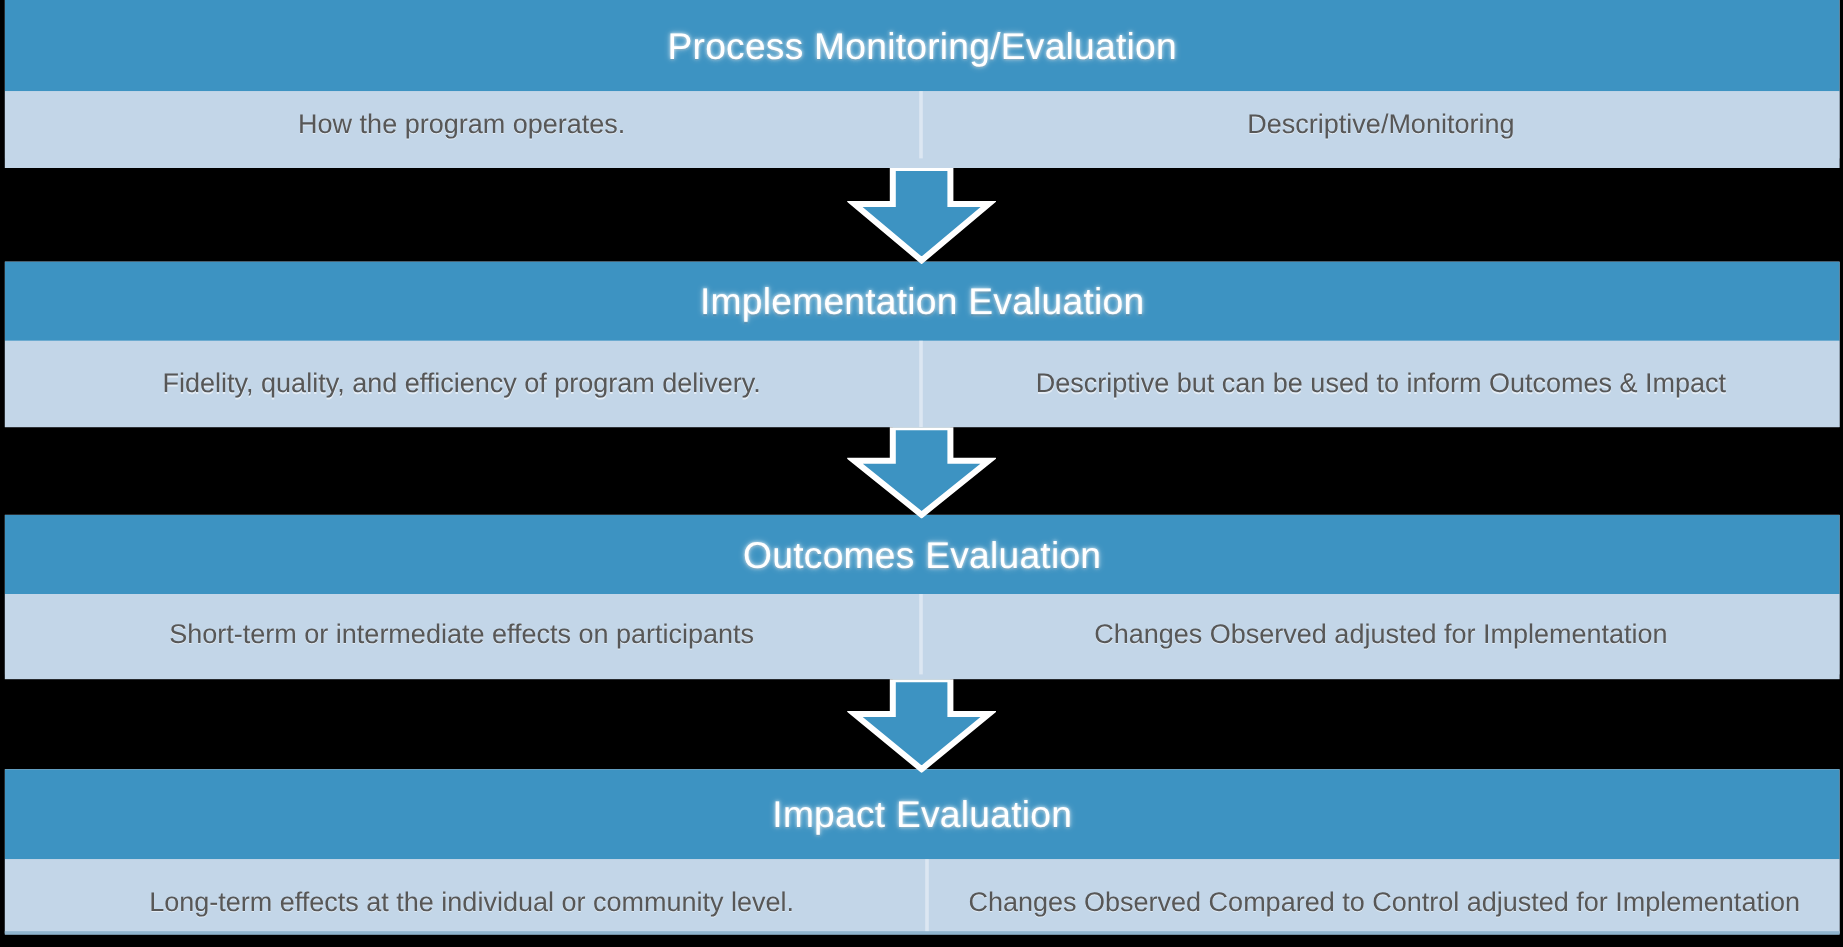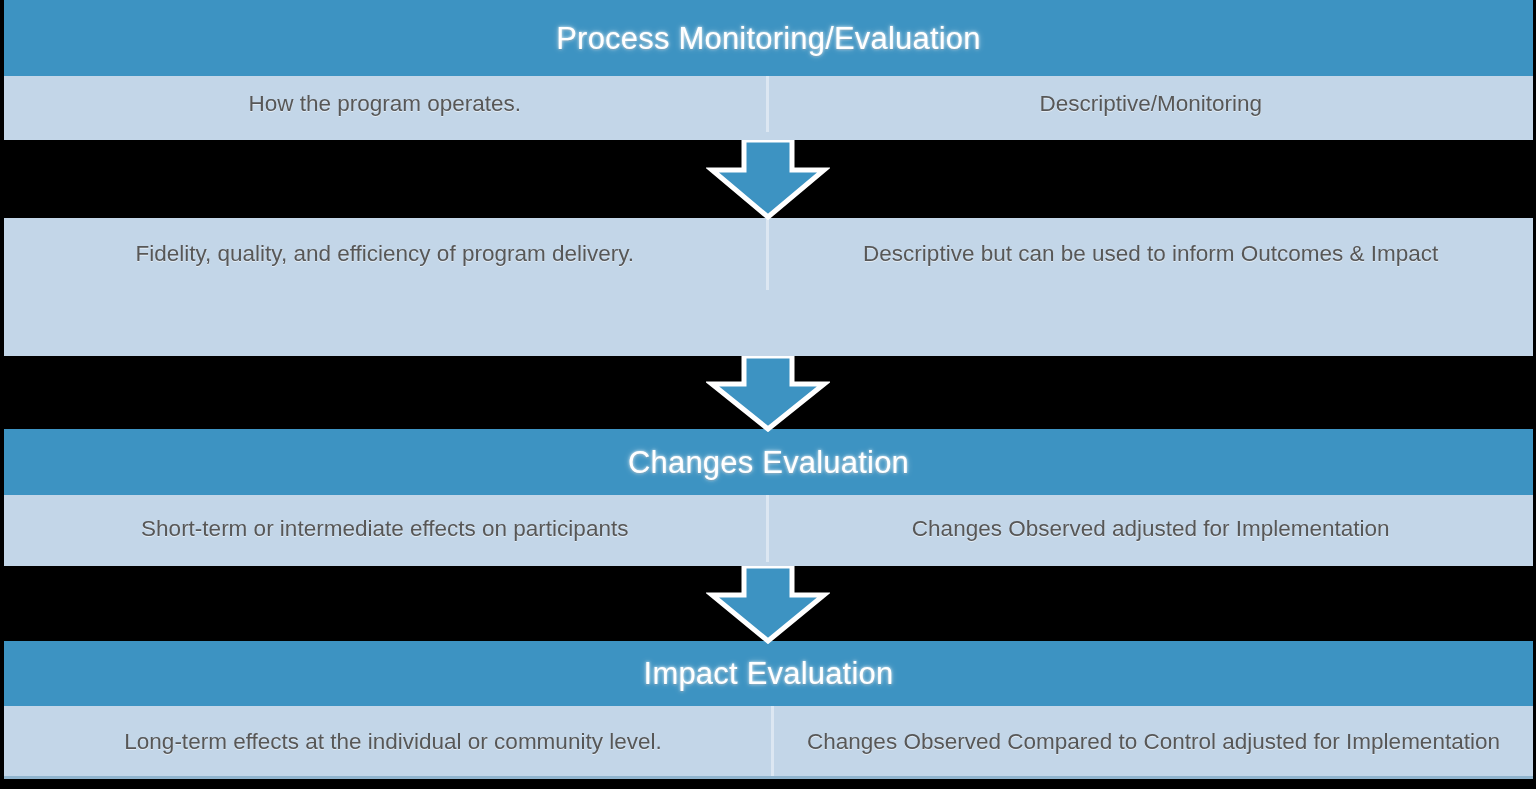--- a/index.html
+++ b/index.html
@@ -90,21 +90,21 @@
 
   #row2 { top: 218px; height: 138px; }
   #row2 .block-header { height: 66px; }
   #row2 .block-body   { height: 72px; }
 
   #row3 { top: 429px; height: 137px; }
   #row3 .block-header { height: 66px; }
   #row3 .block-body   { height: 67px; }
 
   #row4 { top: 641px; height: 137px; }
-  #row4 .block-header { height: 65px; }
+  #row4 .block-header { height: 75px; }
   #row4 .block-body   { height: 72px; padding-left: 11px; }
 
   #arrow1 { left: 706px; top: 140px;  width: 124px; height: 80px; }
   #arrow2 { left: 706px; top: 356px;  width: 124px; height: 76px; }
   #arrow3 { left: 706px; top: 566px;  width: 124px; height: 78px; }
 
   #rule-bottom { top: 776px; }
 </style>
 </head>
 <body>
@@ -119,34 +119,35 @@
     </div>
   </div>
 
   <div class="arrow" id="arrow1">
     <svg width="124" height="80" viewBox="0 0 124 80" xmlns="http://www.w3.org/2000/svg">
       <polygon points="38,0 86,0 86,30 118,30 62,77 6,30 38,30" fill="#3d93c2" stroke="#ffffff" stroke-width="5" stroke-linejoin="miter"></polygon>
     </svg>
   </div>
 
   <div class="block" id="row2">
+    <div class="block-header">Implementation Evaluation</div>
     <div class="block-body">
       <div class="cell left">Fidelity, quality, and efficiency of program delivery.</div>
       <div class="cell right">Descriptive but can be used to inform Outcomes &amp; Impact</div>
     </div>
   </div>
 
   <div class="arrow" id="arrow2">
     <svg width="124" height="76" viewBox="0 0 124 76" xmlns="http://www.w3.org/2000/svg">
       <polygon points="38,0 86,0 86,28 118,28 62,73 6,28 38,28" fill="#3d93c2" stroke="#ffffff" stroke-width="5" stroke-linejoin="miter"></polygon>
     </svg>
   </div>
 
   <div class="block" id="row3">
-    <div class="block-header">Changes Evaluation</div>
+    <div class="block-header">Outcomes Evaluation</div>
     <div class="block-body">
       <div class="cell left">Short-term or intermediate effects on participants</div>
       <div class="cell right">Changes Observed adjusted for Implementation</div>
     </div>
   </div>
 
   <div class="arrow" id="arrow3">
     <svg width="124" height="78" viewBox="0 0 124 78" xmlns="http://www.w3.org/2000/svg">
       <polygon points="38,0 86,0 86,29 118,29 62,75 6,29 38,29" fill="#3d93c2" stroke="#ffffff" stroke-width="5" stroke-linejoin="miter"></polygon>
     </svg>

